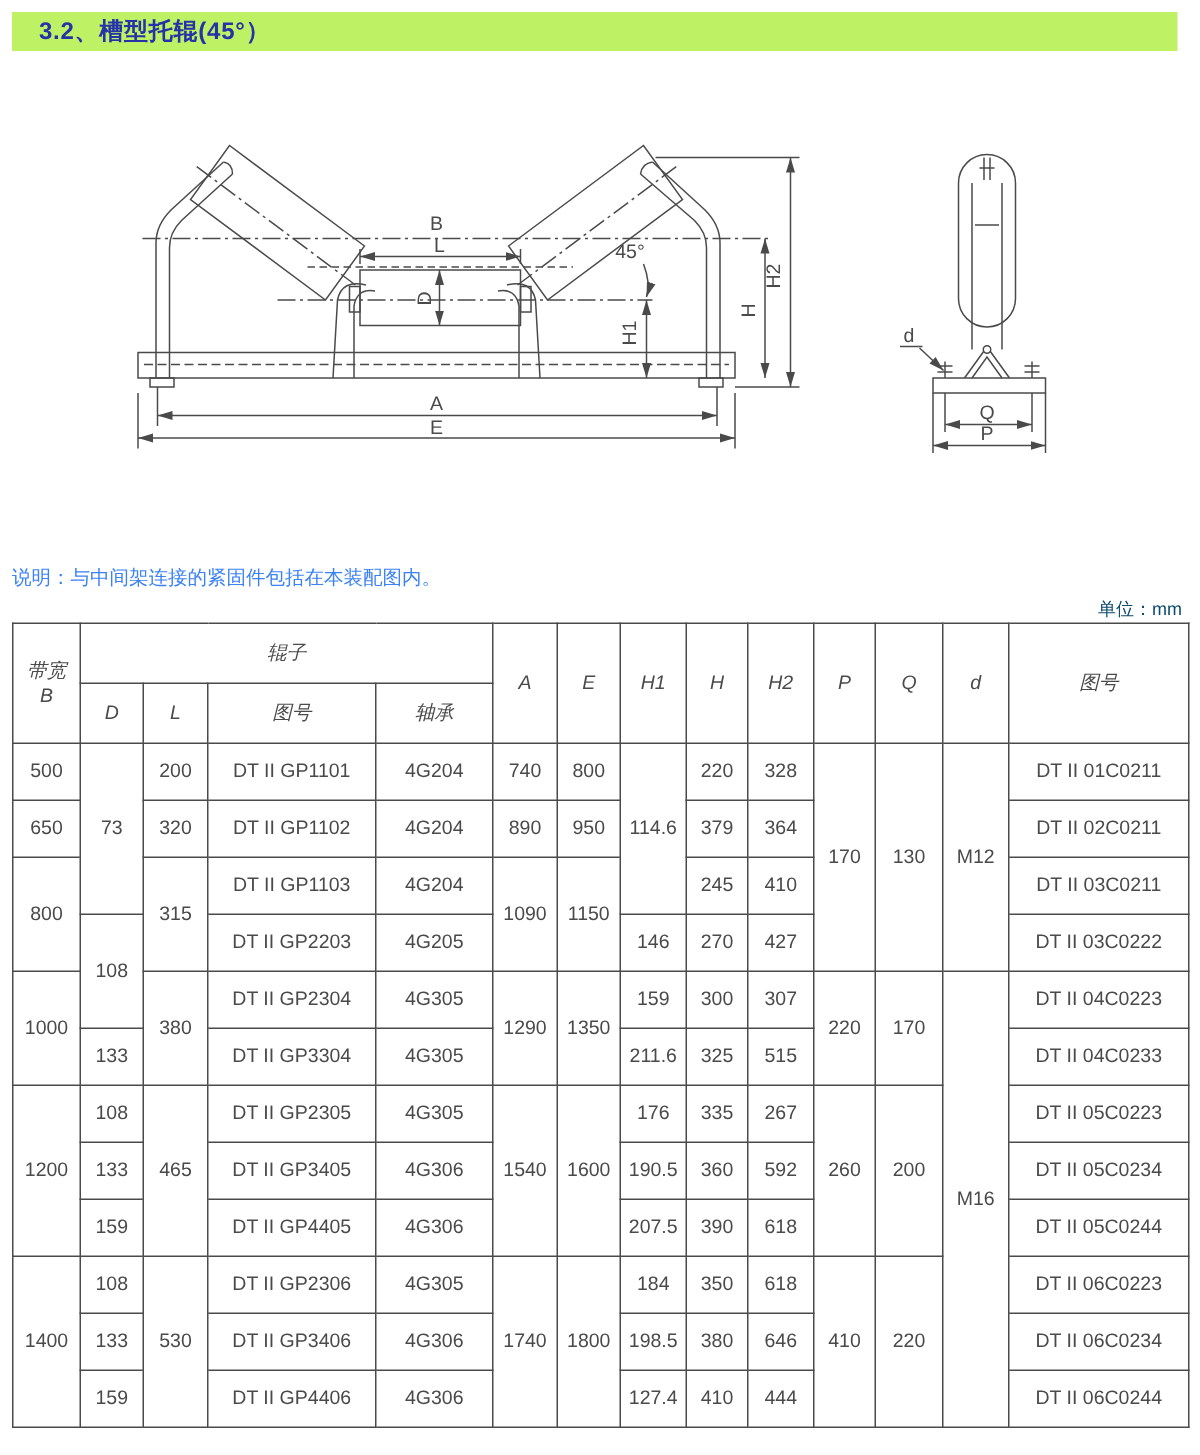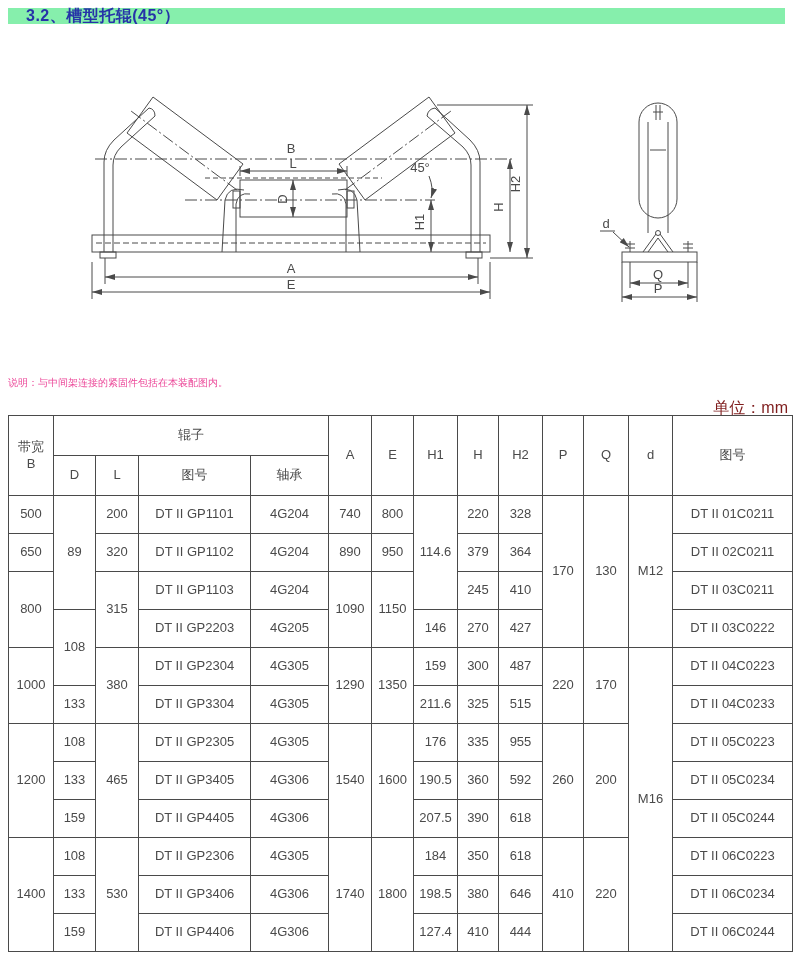--- a/index.html
+++ b/index.html
@@ -2,43 +2,43 @@
 <html><head>
 <meta charset="utf-8">
 <style>
   html,body{margin:0;padding:0;}
   body{
     width:800px;height:970px;background:#ffffff;position:relative;
     font-family:"Liberation Sans","DejaVu Sans",sans-serif;color:#4a4a4a;
     overflow:hidden;
   }
   .titlebar{
-    position:absolute;left:8px;top:8px;width:777px;height:16px;
-    background:#86efac;display:flex;align-items:center;
+    position:absolute;left:8px;top:8px;width:777px;height:26px;
+    background:#bef264;display:flex;align-items:center;
   }
   .titlebar .ttl{
     color:#2633a8;font-weight:bold;font-size:16px;padding-left:18px;
     letter-spacing:.5px;white-space:nowrap;
   }
   svg.drawing{position:absolute;left:0;top:0;}
   svg.drawing text{font-family:"Liberation Sans","DejaVu Sans",sans-serif;
     font-size:13px;fill:#4a4a4a;stroke:none;}
-  .note{position:absolute;left:8px;top:376px;font-size:10px;color:#ec4899;}
-  .unit{position:absolute;right:12px;top:398px;font-size:16px;color:#7f1d1d;}
+  .note{position:absolute;left:8px;top:376px;font-size:13px;color:#3b82f6;}
+  .unit{position:absolute;right:12px;top:398px;font-size:12px;color:#0c4a6e;}
   table.spec{
     position:absolute;left:8px;top:415px;width:784px;
     border-collapse:collapse;table-layout:fixed;
     border:1.5px solid #4a4a4a;
   }
   table.spec th,table.spec td{
     border:1px solid #4a4a4a;text-align:center;vertical-align:middle;
     font-size:13px;font-weight:normal;color:#4a4a4a;padding:0;
     overflow:hidden;white-space:nowrap;line-height:1.25;
   }
-  tr.hrow{height:40px;}
+  tr.hrow{height:40px;font-style:italic;}
   tr.drow{height:38px;}
 </style>
 </head>
 <body>
 
 <div class="titlebar">
   <span class="ttl">3.2、槽型托辊(45°）</span>
 </div>
 
 <svg class="drawing" width="800" height="345" viewBox="0 0 800 345">
@@ -186,21 +186,21 @@
   </tr>
   <tr class="hrow">
     <th>D</th>
     <th>L</th>
     <th>图号</th>
     <th>轴承</th>
   </tr>
 
   <tr class="drow">
     <td>500</td>
-    <td rowspan="3">89</td>
+    <td rowspan="3">73</td>
     <td>200</td>
     <td>DT II GP1101</td>
     <td>4G204</td>
     <td>740</td>
     <td>800</td>
     <td rowspan="3">114.6</td>
     <td>220</td>
     <td>328</td>
     <td rowspan="4">170</td>
     <td rowspan="4">130</td>
@@ -240,21 +240,21 @@
   </tr>
   <tr class="drow">
     <td rowspan="2">1000</td>
     <td rowspan="2">380</td>
     <td>DT II GP2304</td>
     <td>4G305</td>
     <td rowspan="2">1290</td>
     <td rowspan="2">1350</td>
     <td>159</td>
     <td>300</td>
-    <td>487</td>
+    <td>307</td>
     <td rowspan="2">220</td>
     <td rowspan="2">170</td>
     <td rowspan="8">M16</td>
     <td>DT II 04C0223</td>
   </tr>
   <tr class="drow">
     <td>133</td>
     <td>DT II GP3304</td>
     <td>4G305</td>
     <td>211.6</td>
@@ -265,21 +265,21 @@
   <tr class="drow">
     <td rowspan="3">1200</td>
     <td>108</td>
     <td rowspan="3">465</td>
     <td>DT II GP2305</td>
     <td>4G305</td>
     <td rowspan="3">1540</td>
     <td rowspan="3">1600</td>
     <td>176</td>
     <td>335</td>
-    <td>955</td>
+    <td>267</td>
     <td rowspan="3">260</td>
     <td rowspan="3">200</td>
     <td>DT II 05C0223</td>
   </tr>
   <tr class="drow">
     <td>133</td>
     <td>DT II GP3405</td>
     <td>4G306</td>
     <td>190.5</td>
     <td>360</td>

